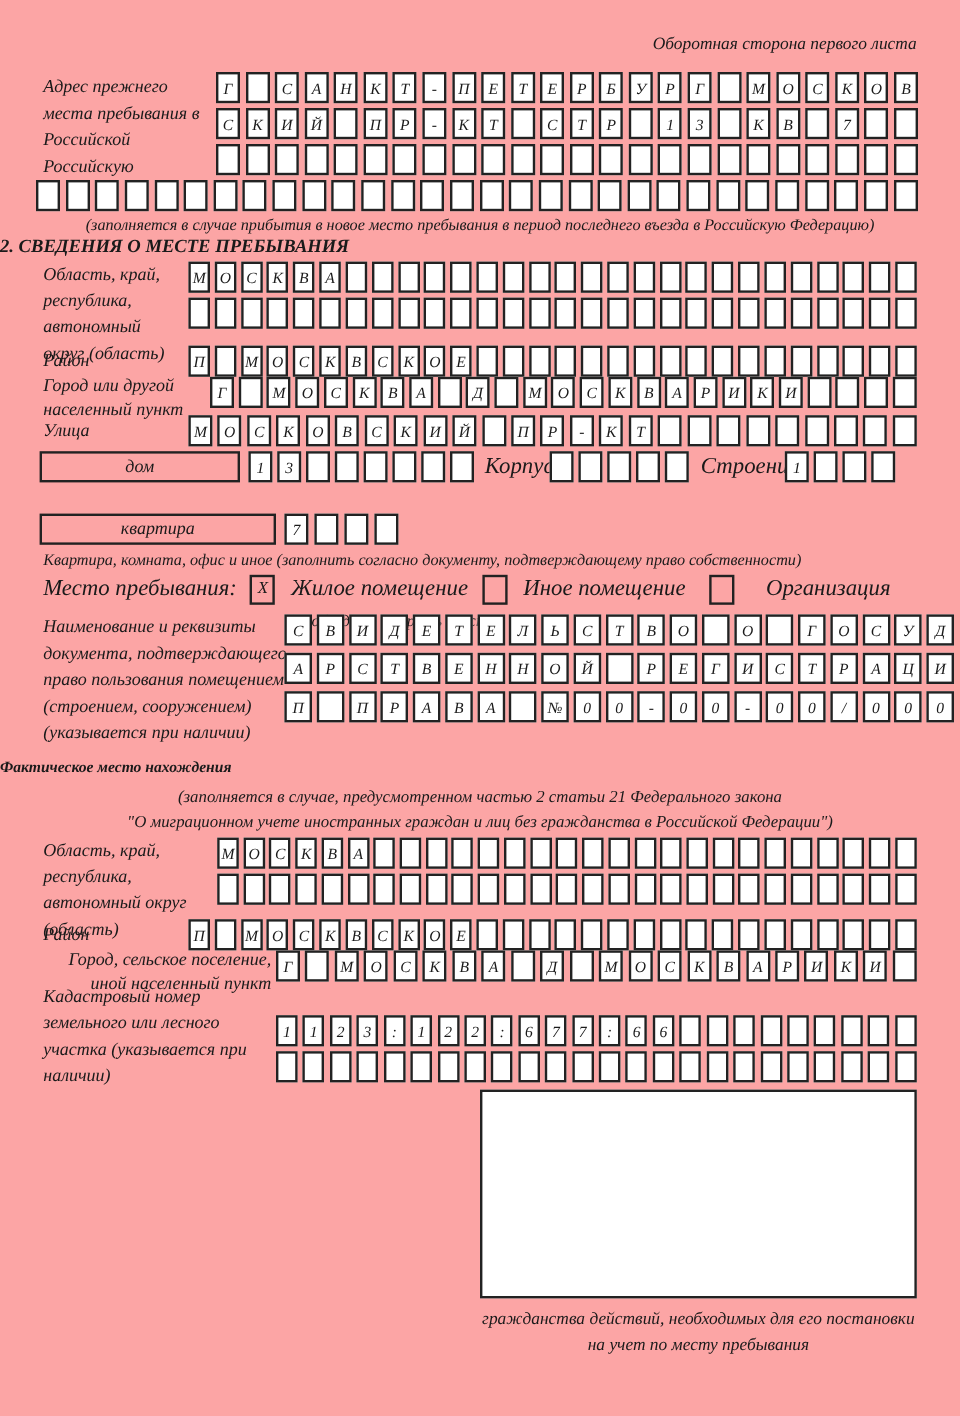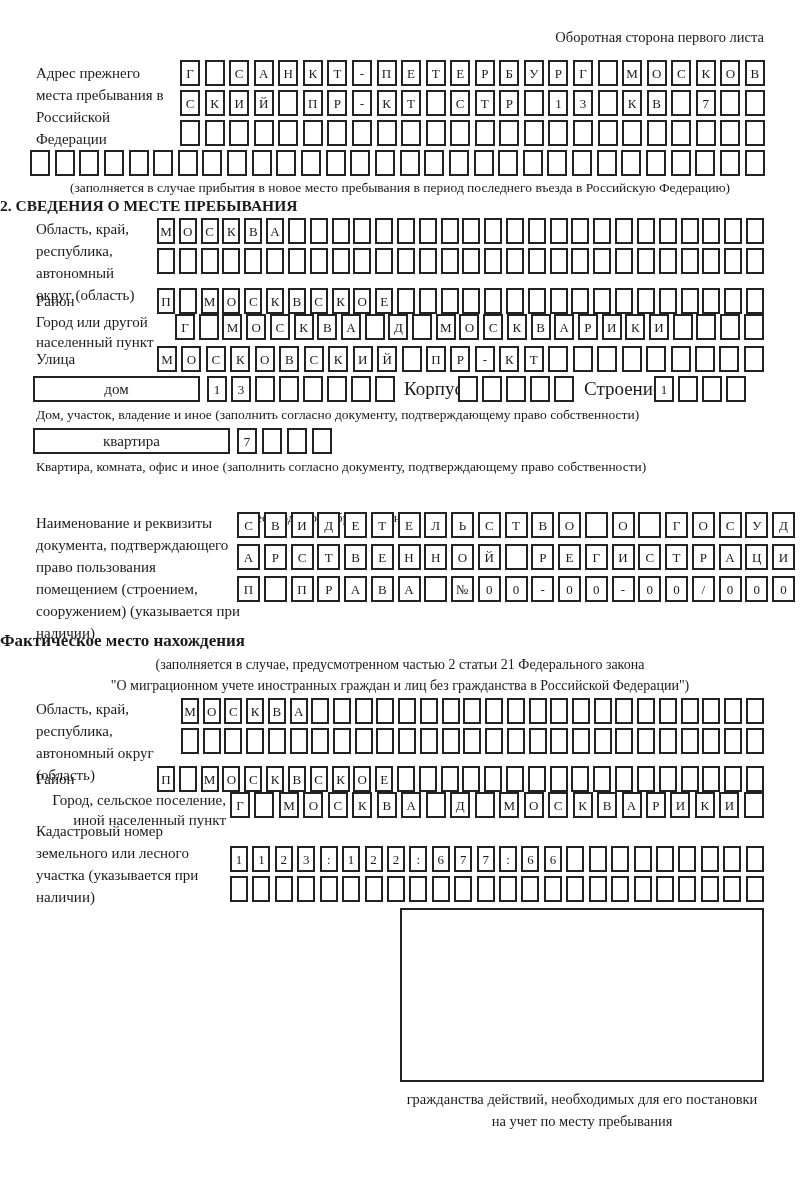--- a/index.html
+++ b/index.html
@@ -1,19 +1,19 @@
 <!DOCTYPE html>
 <html><head>
 <meta charset="utf-8">
 <style>
   html,body{margin:0;padding:0;background:#e8e8e8;}
   .page{
-    position:relative;width:800px;height:1180px;background:#ffffff;
+    position:relative;width:800px;height:1180px;background:#fca5a5;
     font-family:"Liberation Serif","DejaVu Serif",serif;color:#1a1a1a;
-    overflow:hidden;margin:0 auto;
+    overflow:hidden;margin:0 auto;font-style:italic;
   }
   .abs{position:absolute;}
   .lbl{font-size:15px;line-height:22px;}
   .note{font-size:13.5px;line-height:17px;}
   .title{font-weight:bold;font-size:15.5px;width:100%;}
   .center{text-align:center;width:100%;}
   .boxrow{display:flex;justify-content:space-between;}
   .cell{
     box-sizing:border-box;border:2px solid #222;background:#fff;
     height:26px;display:inline-flex;align-items:center;justify-content:center;
@@ -32,21 +32,21 @@
   .stamp{box-sizing:border-box;border:2px solid #222;background:#fff;}
   .cap{font-size:14.5px;line-height:22px;text-align:center;}
 </style>
 </head>
 <body>
 
 <div class="page">
 
   <div class="abs lbl" style="top:26px;right:36px;font-size:14.5px;">Оборотная сторона первого листа</div>
 
-  <div class="abs lbl" style="top:62px;left:36px;width:132px;">Адрес прежнего места пребывания в Российской Федерации</div>
+  <div class="abs lbl" style="top:62px;left:36px;width:132px;">Адрес прежнего места пребывания в Российской Российскую</div>
   <div class="abs boxrow" style="top:60px;left:180px;width:585px;">
       <span class="cell w20">Г</span>
       <span class="cell w20"></span>
       <span class="cell w20">С</span>
       <span class="cell w20">А</span>
       <span class="cell w20">Н</span>
       <span class="cell w20">К</span>
       <span class="cell w20">Т</span>
       <span class="cell w20">-</span>
       <span class="cell w20">П</span>
@@ -325,31 +325,39 @@
       <span class="cell w20"></span>
       <span class="cell w20"></span>
     </div>
   <div class="abs inline-lbl" style="top:376px;left:584px;">Строение</div>
   <div class="abs boxrow" style="top:376px;left:654px;width:92px;">
       <span class="cell w20">1</span>
       <span class="cell w20"></span>
       <span class="cell w20"></span>
       <span class="cell w20"></span>
     </div>
-  <div class="abs note" style="top:406px;left:36px;">Дом, участок, владение и иное (заполнить согласно документу, подтверждающему право собственности)</div>
 
   <div class="abs bigcell" style="top:428px;left:33px;width:197px;">квартира</div>
   <div class="abs boxrow" style="top:428px;left:237px;width:95px;">
       <span class="cell w20">7</span>
       <span class="cell w20"></span>
       <span class="cell w20"></span>
       <span class="cell w20"></span>
     </div>
   <div class="abs note" style="top:458px;left:36px;">Квартира, комната, офис и иное (заполнить согласно документу, подтверждающему право собственности)</div>
 
+  <div class="abs" style="top:478px;left:36px;display:flex;align-items:center;">
+    <span class="inline-lbl">Место пребывания:</span>
+    <span class="chk" style="margin-left:11px;">X</span>
+    <span class="inline-lbl" style="margin-left:13px;">Жилое помещение</span>
+    <span class="chk" style="margin-left:12px;"></span>
+    <span class="inline-lbl" style="margin-left:13px;">Иное помещение</span>
+    <span class="chk" style="margin-left:20px;"></span>
+    <span class="inline-lbl" style="margin-left:26px;">Организация</span>
+  </div>
   <div class="abs note" style="top:509px;left:180px;width:300px;text-align:center;">(Необходимо выбрать нужное)</div>
 
   <div class="abs lbl" style="top:512px;left:36px;width:205px;">Наименование и реквизиты документа, подтверждающего право пользования помещением (строением, сооружением) (указывается при наличии)</div>
   <div class="abs boxrow" style="top:512px;left:237px;width:558px;">
       <span class="cell w23">С</span>
       <span class="cell w23">В</span>
       <span class="cell w23">И</span>
       <span class="cell w23">Д</span>
       <span class="cell w23">Е</span>
       <span class="cell w23">Т</span>
@@ -409,21 +417,21 @@
       <span class="cell w23">0</span>
       <span class="cell w23">-</span>
       <span class="cell w23">0</span>
       <span class="cell w23">0</span>
       <span class="cell w23">/</span>
       <span class="cell w23">0</span>
       <span class="cell w23">0</span>
       <span class="cell w23">0</span>
     </div>
 
-  <div class="abs title" style="top:631px;left:0;font-size:17px;">Фактическое место нахождения</div>
+  <div class="abs title" style="top:631px;left:0;font-size:13px;">Фактическое место нахождения</div>
   <div class="abs note center" style="top:656px;left:0;font-size:14px;">(заполняется в случае, предусмотренном частью 2 статьи 21 Федерального закона</div>
   <div class="abs note center" style="top:677px;left:0;font-size:14px;">"О миграционном учете иностранных граждан и лиц без гражданства в Российской Федерации")</div>
 
   <div class="abs lbl" style="top:698px;left:36px;width:152px;">Область, край, республика, автономный округ (область)</div>
   <div class="abs boxrow" style="top:698px;left:181px;width:583px;">
       <span class="cell w18">М</span>
       <span class="cell w18">О</span>
       <span class="cell w18">С</span>
       <span class="cell w18">К</span>
       <span class="cell w18">В</span>

